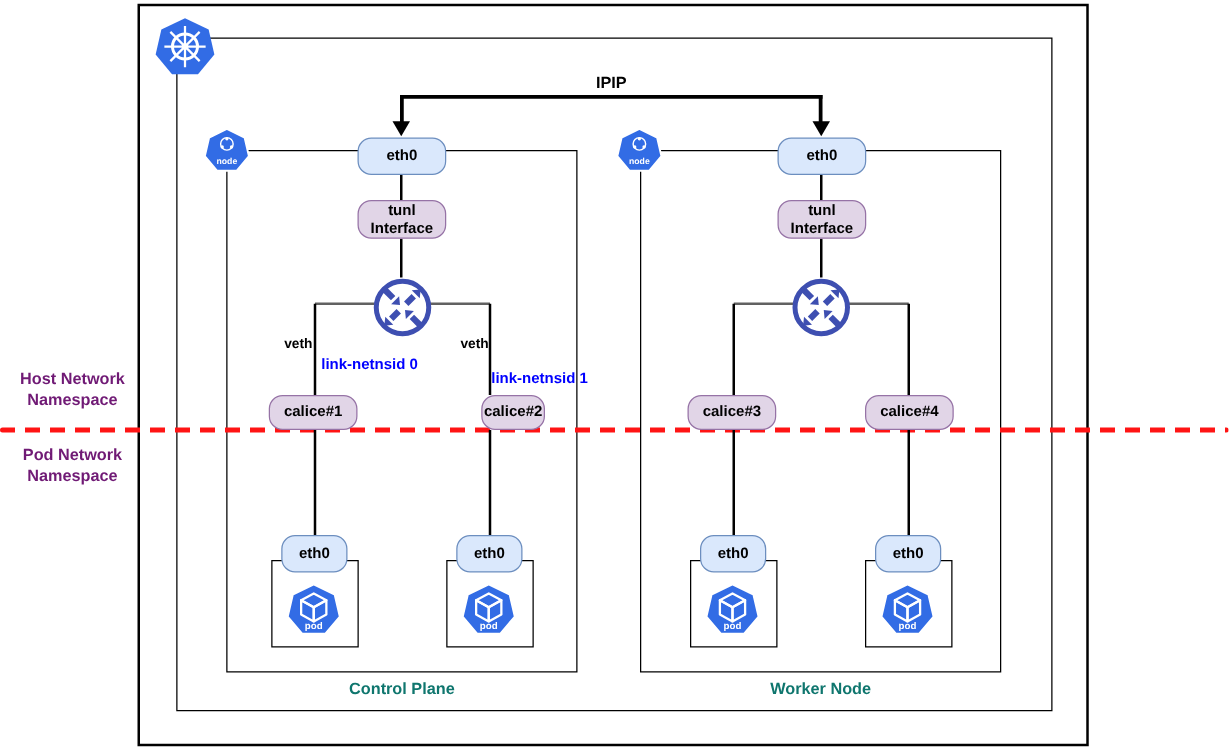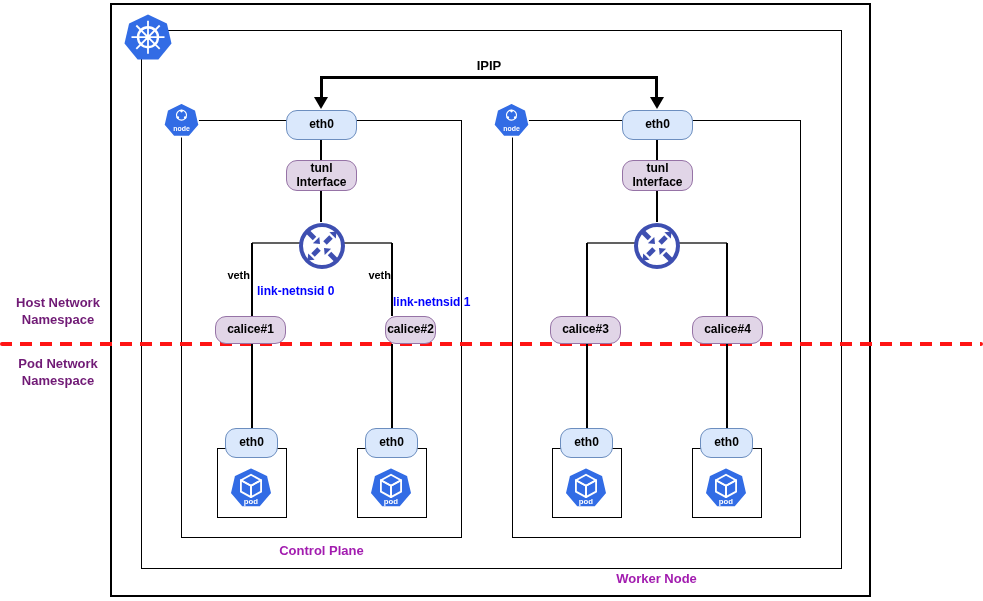--- a/index.html
+++ b/index.html
@@ -17,21 +17,21 @@
   .blue-box   { background:var(--eth0-fill,#dae8fc);   border:1.6px solid var(--eth0-border,#6c8ebf); }
   .purple-box { background:var(--tunnel-fill,#e1d5e7); border:1.6px solid var(--tunnel-border,#9673a6); }
   .pod-square { position:absolute; border:1.6px solid var(--line-black,#000); background:#fff; box-sizing:border-box; }
 
   .red-dash { position:absolute; height:4px; border-radius:2px;
               background:repeating-linear-gradient(90deg, var(--namespace-divider-red,#ff1414) 0 12px, transparent 12px 20px); }
 
   .ns-label    { position:absolute; font-weight:bold; font-size:13px; text-align:center; line-height:1.3; color:#701a75; }
   .small-label { position:absolute; font-weight:bold; font-size:11px; color:#000; text-align:right; }
   .link-label  { position:absolute; font-weight:bold; font-size:12px; color:var(--link-label-blue,#0000ff); white-space:nowrap; }
-  .title-label { position:absolute; font-weight:bold; font-size:13px; text-align:center; color:#a21caf; }
+  .title-label { position:absolute; font-weight:bold; font-size:13px; text-align:center; color:#0f766e; }
   .ipip-label  { position:absolute; font-weight:bold; font-size:13px; text-align:center; color:#000; }
 
   .arrow-down { position:absolute; width:0; height:0; border-left:7px solid transparent;
                 border-right:7px solid transparent; border-top:12px solid var(--line-black,#000); }
 
   svg.icon { position:absolute; display:block; }
   svg text { font-family:"Liberation Sans", sans-serif; font-weight:bold; fill:#fff; }
 
   .k8s-fill      { fill:var(--k8s-blue,#326ce5); }
   .hepta-outline { stroke:#fff; stroke-width:2; stroke-linejoin:round; }
@@ -220,15 +220,15 @@
     <polygon class="k8s-fill hepta-outline" points="24,1.5 42.4,10.4 46.9,29.8 34.1,44.9 13.9,44.9 1.1,29.8 5.6,10.4"></polygon>
     <g class="white-stroke" stroke-width="2" stroke-linejoin="round">
       <polygon points="24,9.5 35,15.5 24,21.5 13,15.5"></polygon>
       <polygon points="13,15.5 24,21.5 24,34 13,28"></polygon>
       <polygon points="35,15.5 24,21.5 24,34 35,28"></polygon>
     </g>
     <text x="24" y="41" font-size="8.5" text-anchor="middle">pod</text>
   </svg>
 
   <div class="title-label" style="left:181px; top:543px; width:281px;">Control Plane</div>
-  <div class="title-label" style="left:512px; top:543px; width:289px;margin-top:28px;">Worker Node</div>
+  <div class="title-label" style="left:512px; top:543px; width:289px;">Worker Node</div>
 
 </div>
 
 </body></html>

